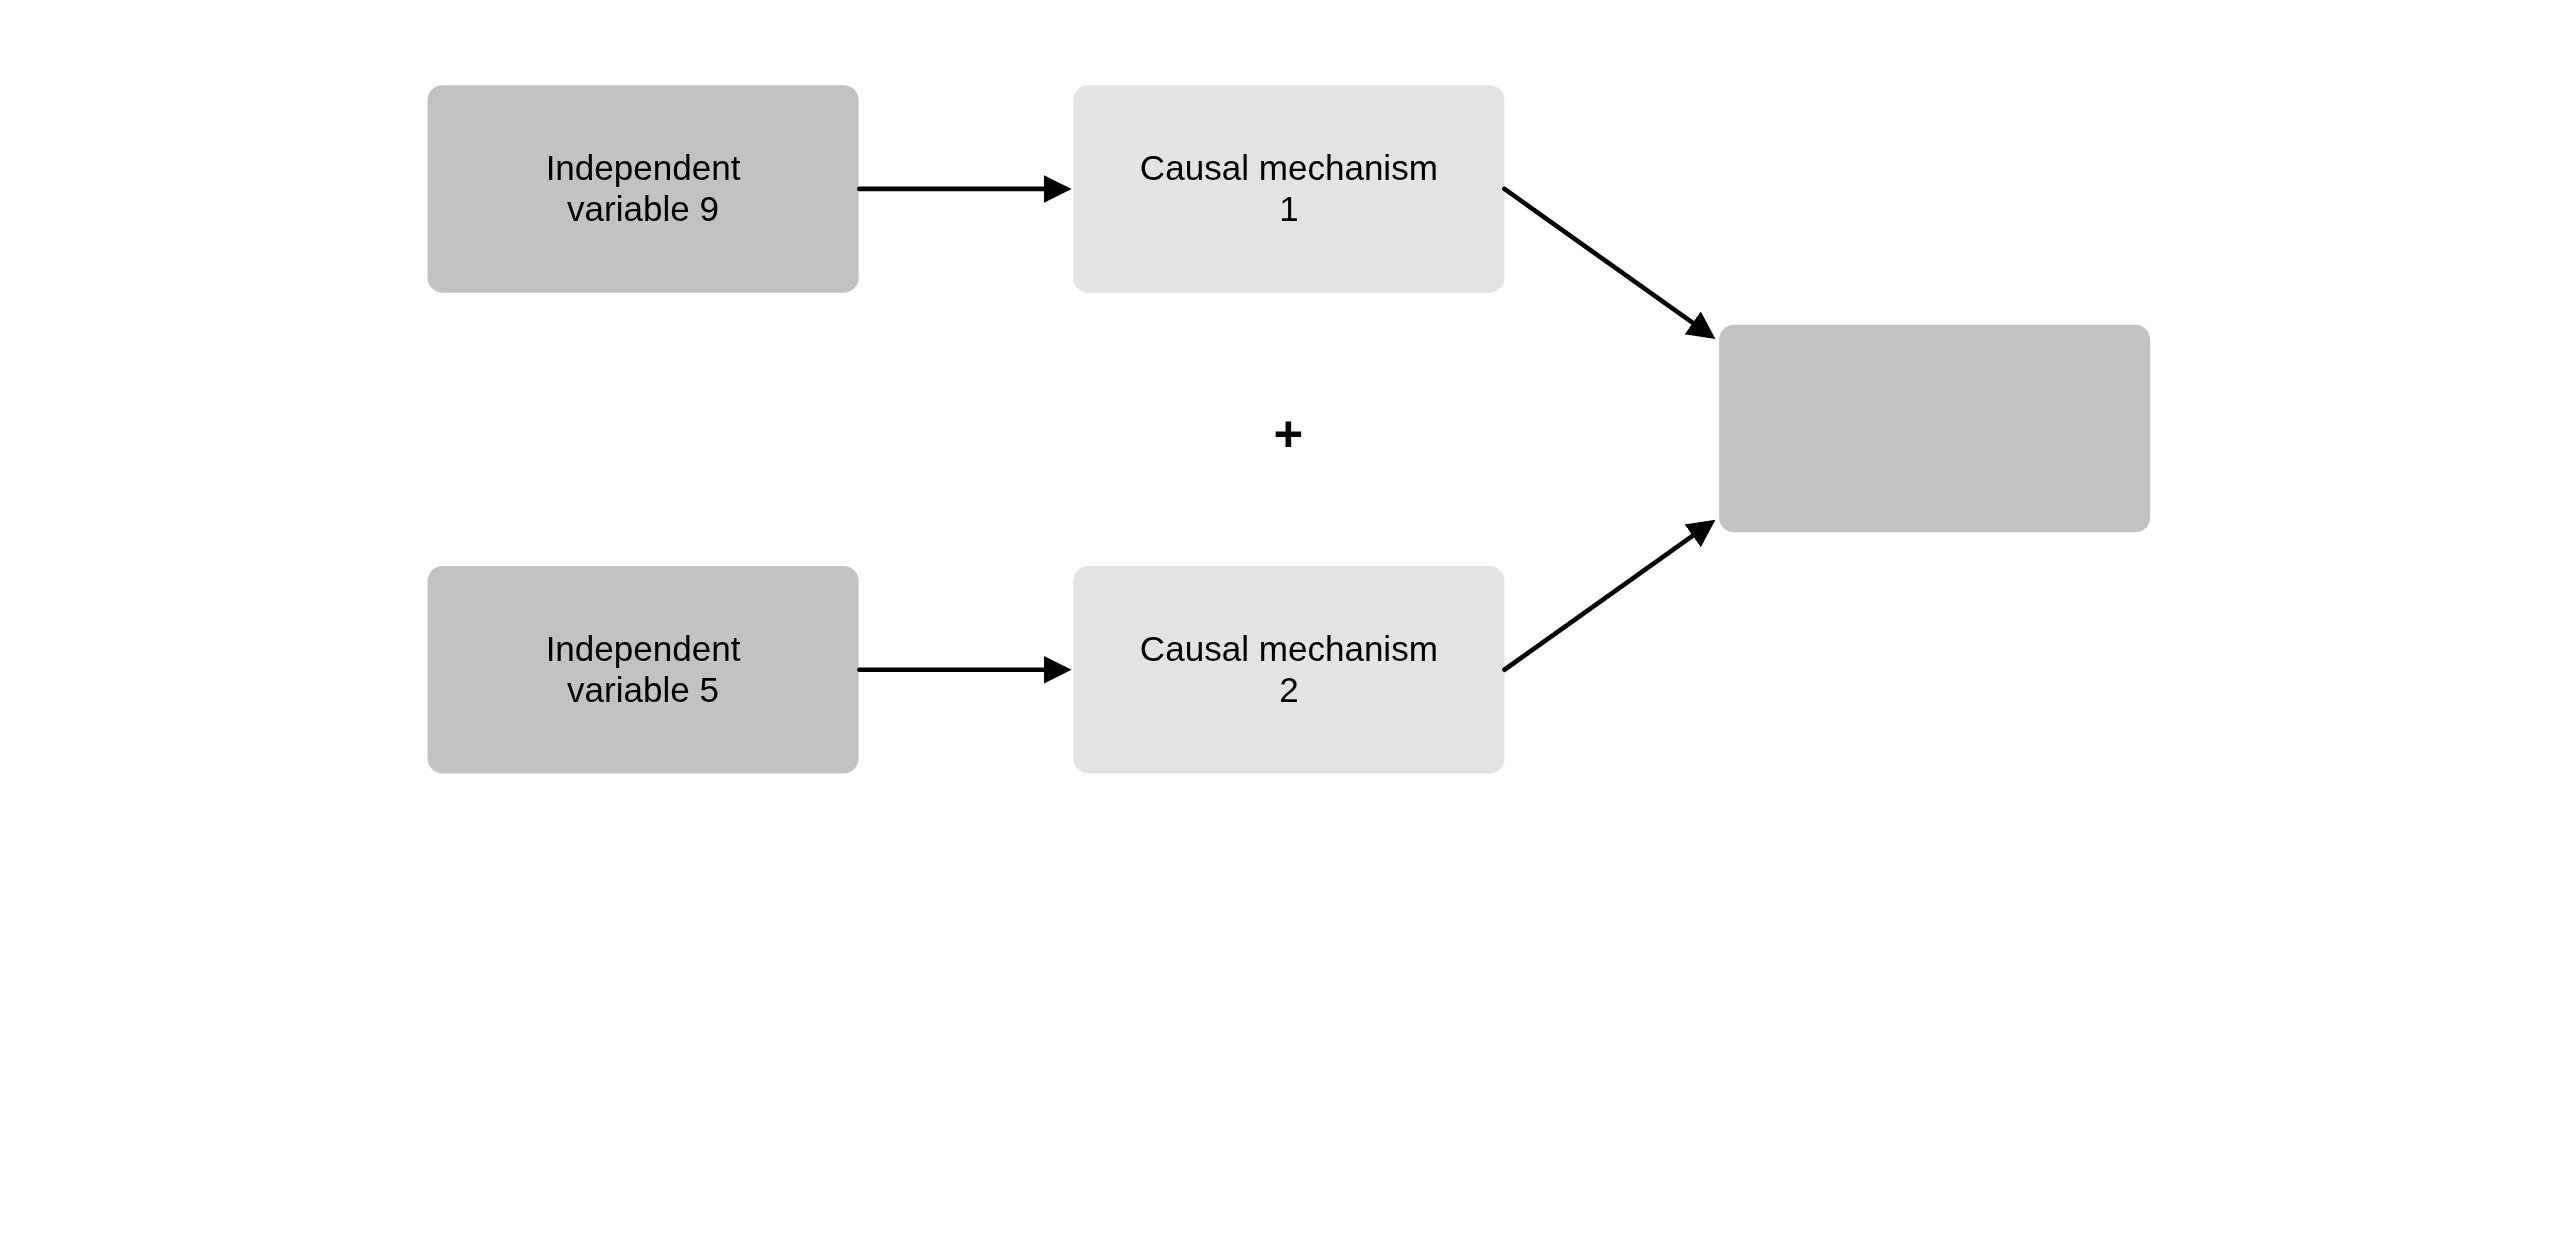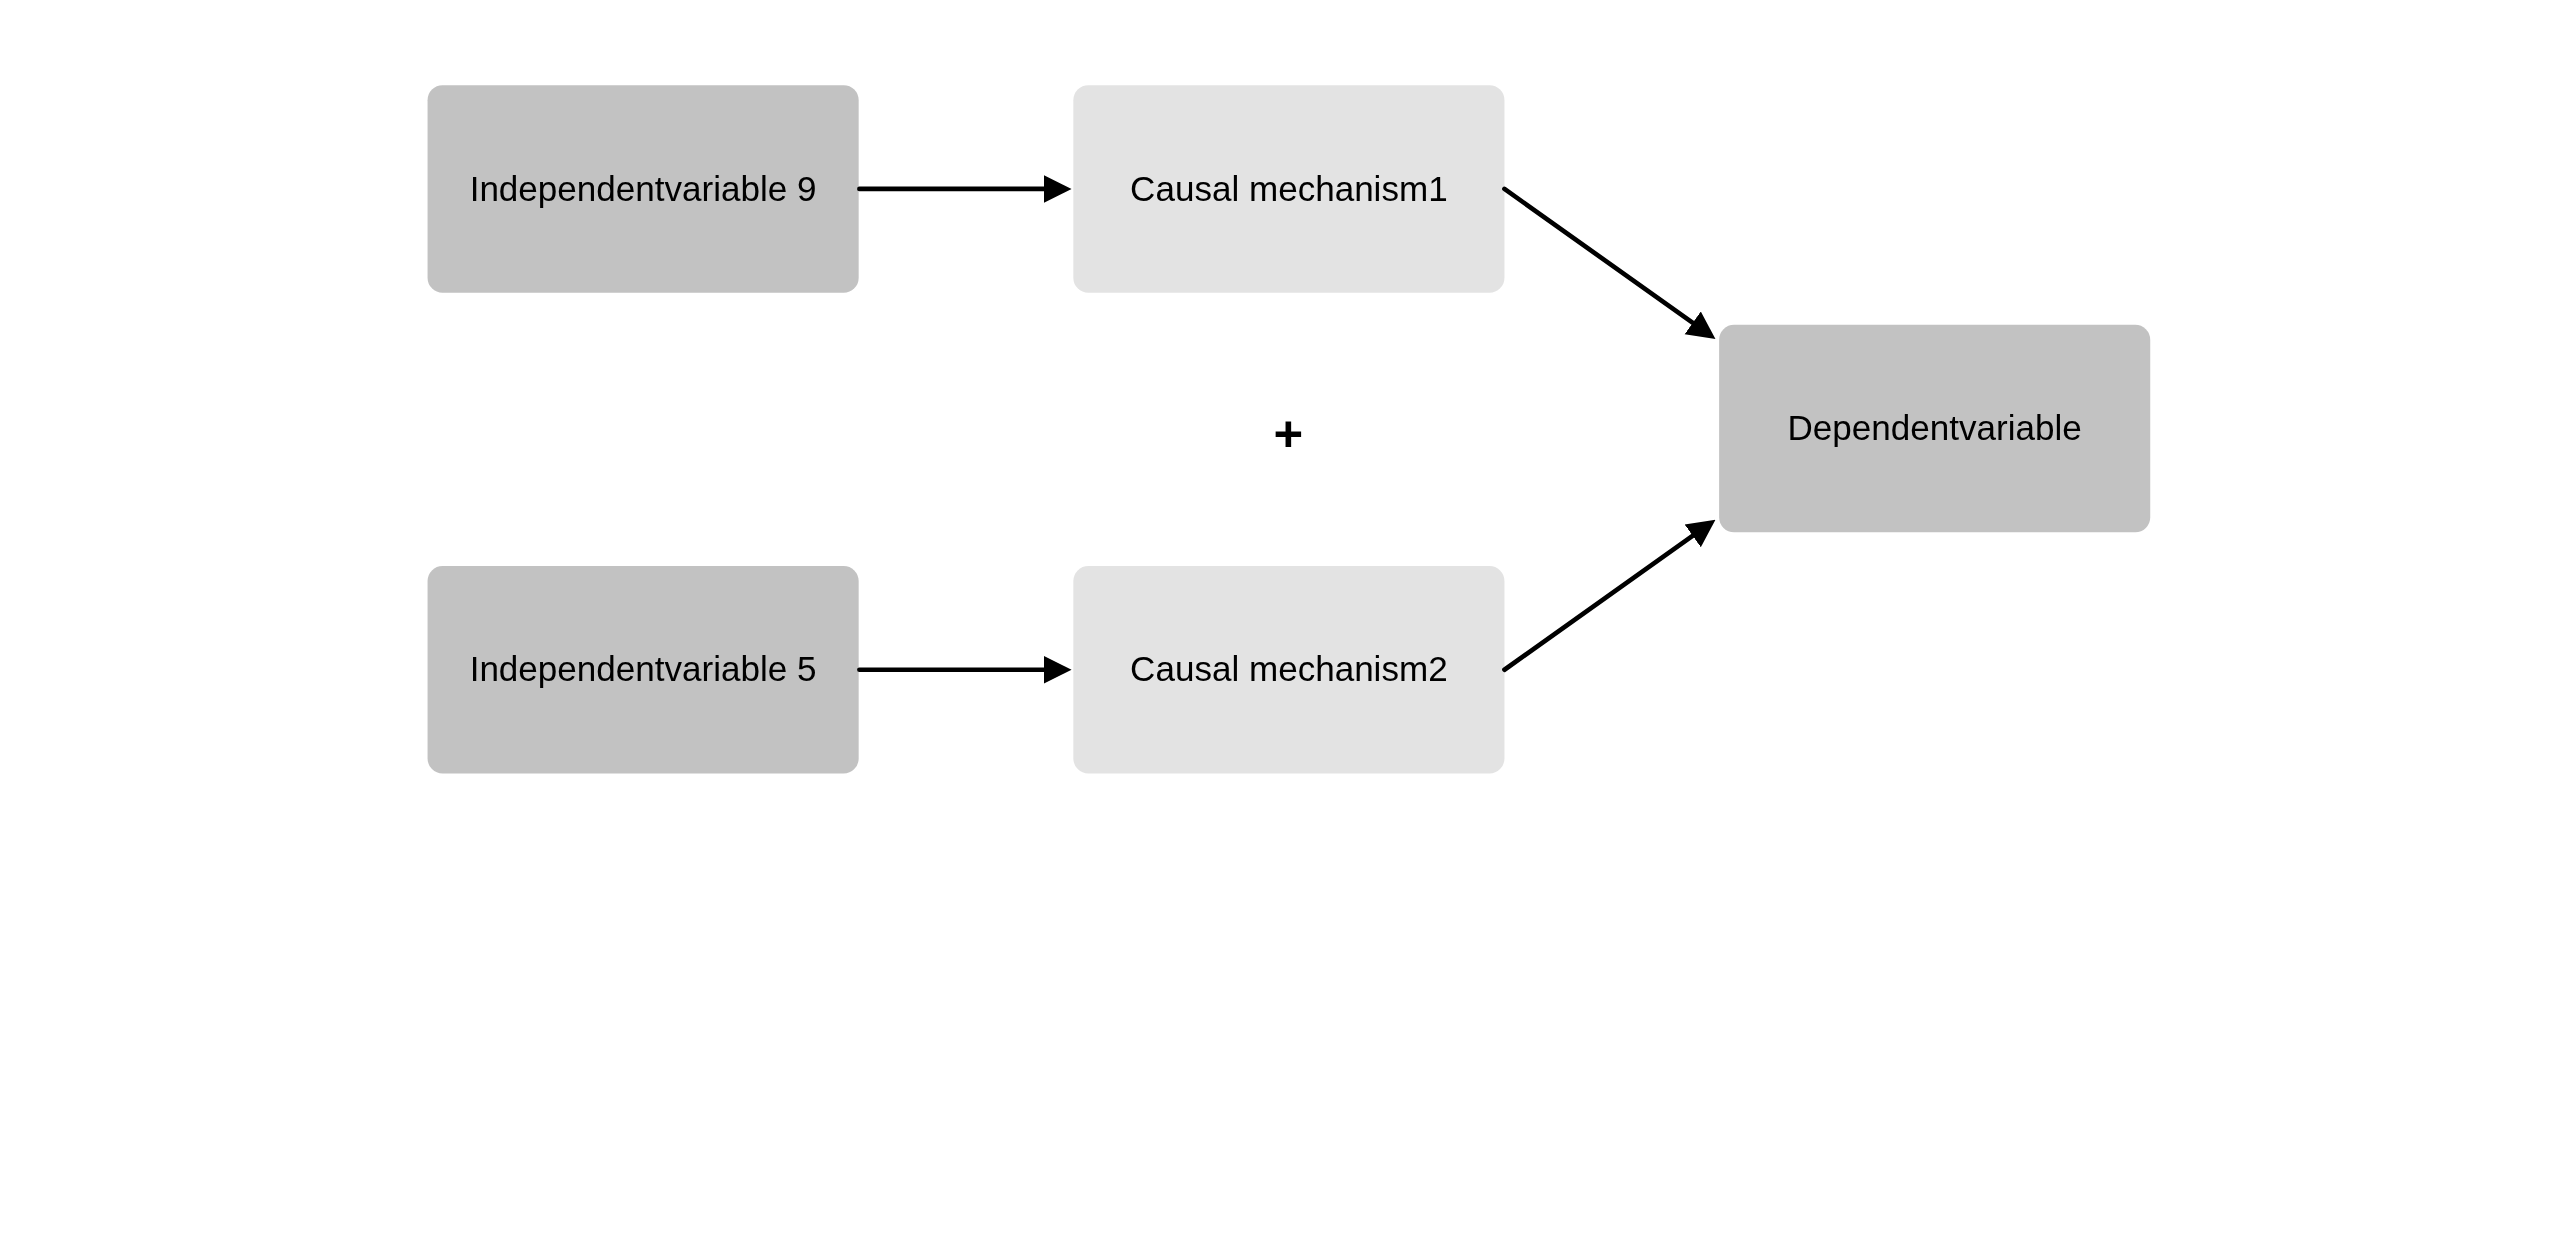--- a/index.html
+++ b/index.html
@@ -16,21 +16,21 @@
   svg.layer {
     position: absolute;
     inset: 0;
     width: 100%;
     height: 100%;
     display: block;
   }
   .node-label {
     position: absolute;
     display: flex;
-    flex-direction: row;
+    flex-direction: column;
     align-items: center;
     justify-content: center;
     text-align: center;
     color: #000000;
     font-size: calc(98 * var(--u));
     line-height: 1.16;
     pointer-events: none;
   }
   .node-label span { display: block; white-space: nowrap; }
   
@@ -84,21 +84,17 @@
     <span>1</span>
   </div>
   <div class="node-label pos-iv2">
     <span>Independent</span>
     <span>variable 5</span>
   </div>
   <div class="node-label pos-cm2">
     <span>Causal mechanism</span>
     <span>2</span>
   </div>
-  <div class="node-label pos-dv">
-    <span>Dependent</span>
-    <span>variable</span>
-  </div>
 
   <div class="plus-operator">+</div>
 
 </div>
 
 
 </body></html>

